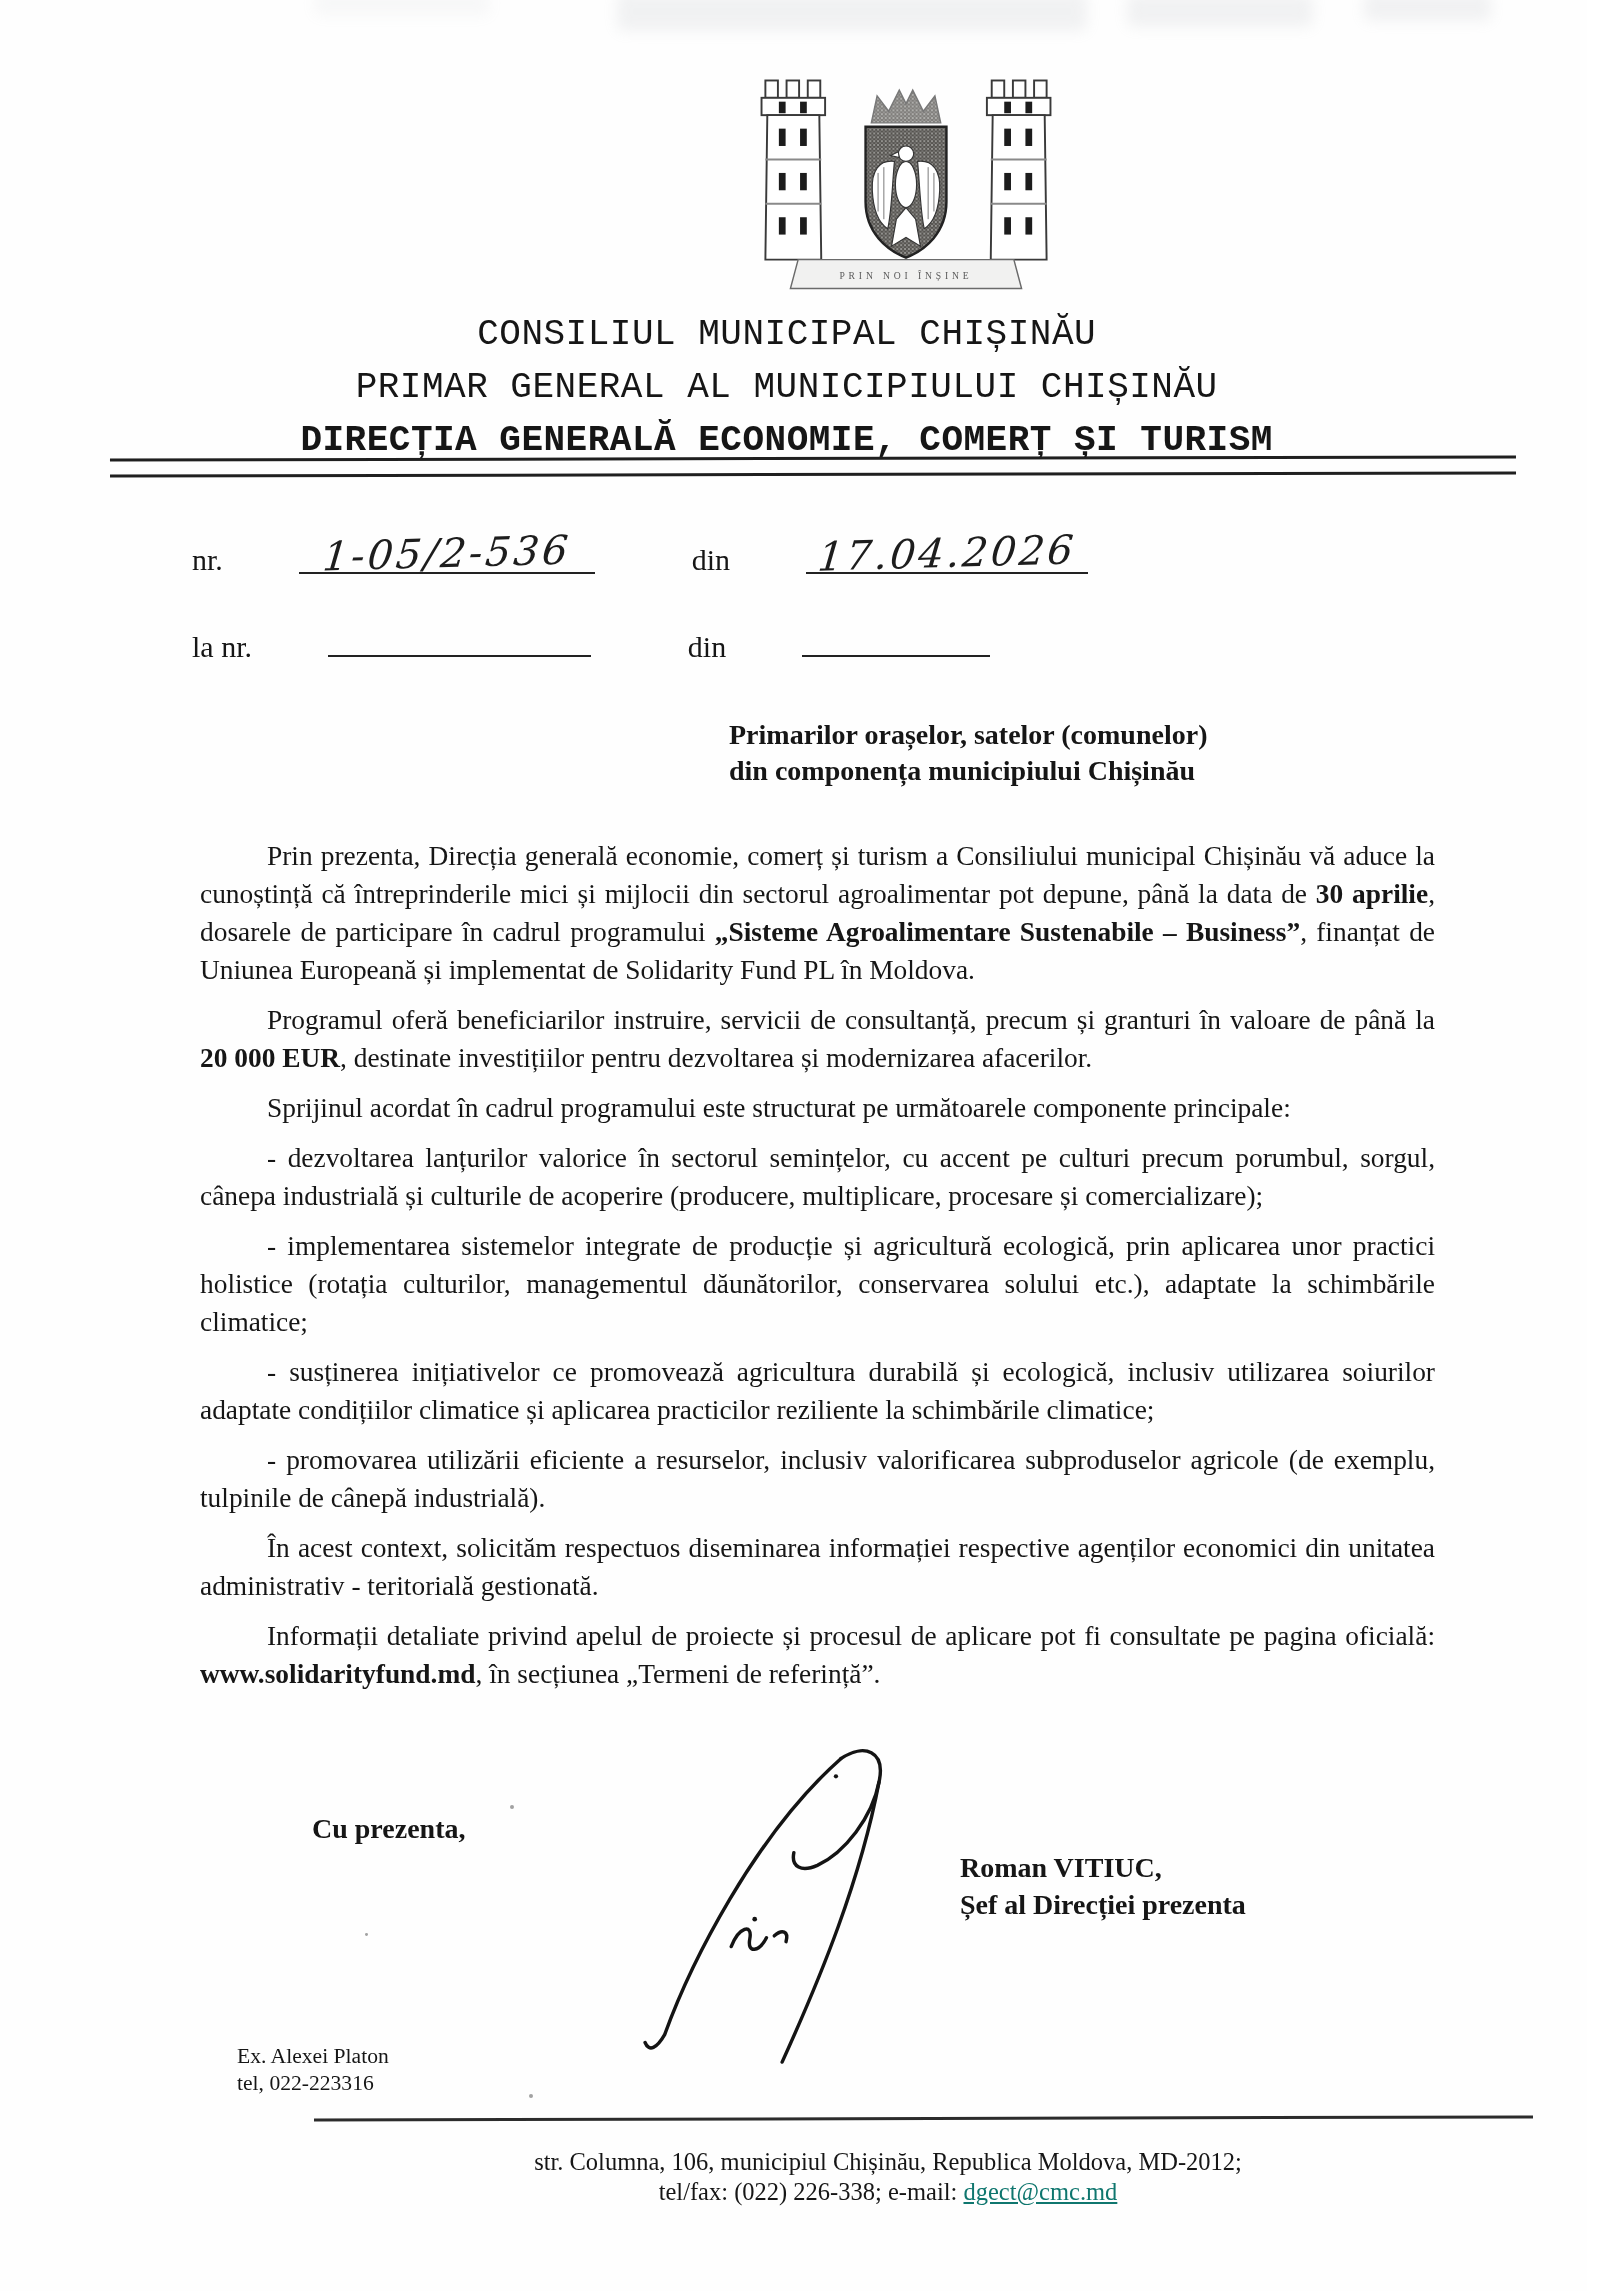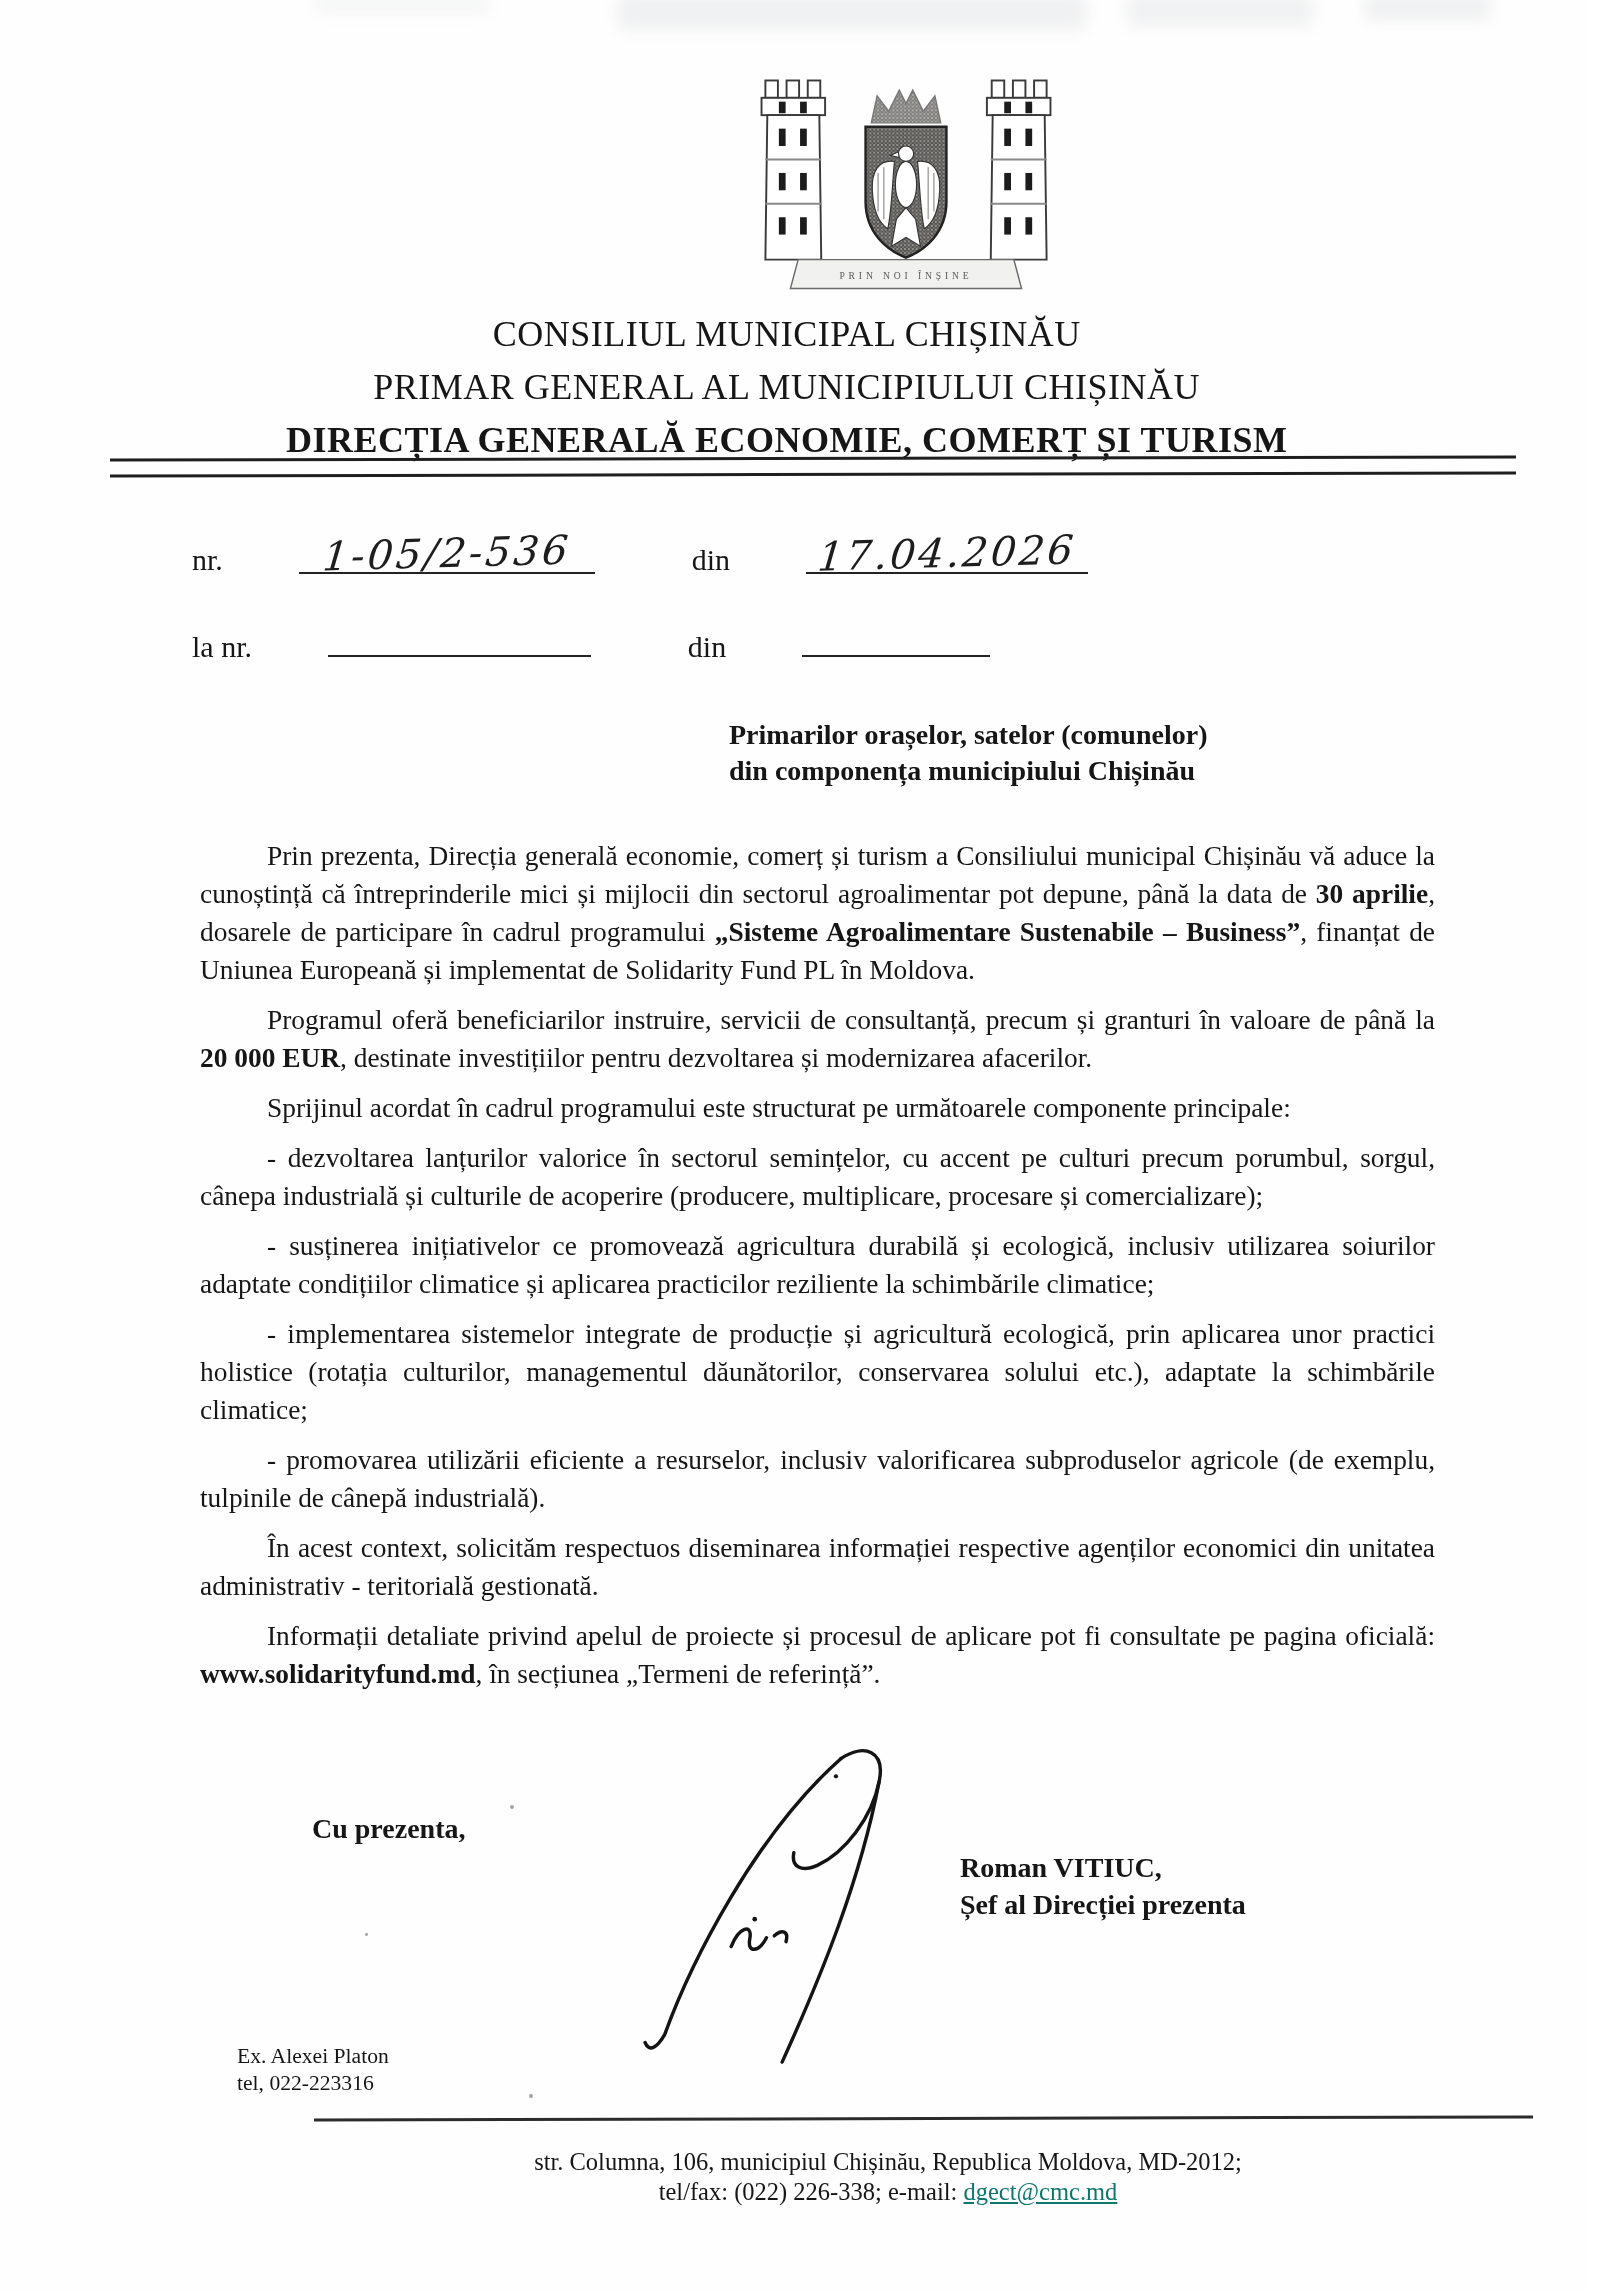--- a/index.html
+++ b/index.html
@@ -16,21 +16,21 @@
   .smudge{position:absolute;background:#aeb2b8;opacity:.16;filter:blur(6.9px);border-radius:5.9px;}
   .smudge.s1{left:617px;top:-7.8px;width:470px;height:39px;}
   .smudge.s2{left:1127px;top:-5.9px;width:186px;height:33px;}
   .smudge.s3{left:1364px;top:-7.8px;width:127px;height:29px;}
   .smudge.s4{left:314px;top:-9.8px;width:176px;height:25.5px;opacity:.08;}
 
   .emblem{position:absolute;left:737px;top:67px;width:338px;height:235px;}
 
   .header-block{
     position:absolute;left:0;right:13.7px;top:308px;
-    text-align:center;font-size:36px;line-height:53px;letter-spacing:0.5px;
+    text-align:center;font-size:36px;line-height:53px;letter-spacing:0.5px;font-family:Liberation Mono, monospace;
   }
   .header-block .l3{font-weight:bold;}
 
   .rule-double{
     position:absolute;left:110px;top:457px;width:1406px;height:12.7px;
     border-top:3.9px solid #1f1f1f;border-bottom:3.9px solid #1f1f1f;
     transform:rotate(-0.12deg);
   }
 
   .ref-block{position:absolute;left:192px;top:533px;font-size:30px;}
@@ -194,22 +194,22 @@
   <div class="addressee">
     <div>Primarilor orașelor, satelor (comunelor)</div>
     <div>din componența municipiului Chișinău</div>
   </div>
 
   <div class="body-text">
       <p><span>Prin prezenta, Direcția generală economie, comerț și turism a Consiliului municipal Chișinău vă aduce la cunoștință că întreprinderile mici și mijlocii din sectorul agroalimentar pot depune, până la data de </span><b>30 aprilie</b><span>, dosarele de participare în cadrul programului </span><b>„Sisteme Agroalimentare Sustenabile – Business”</b><span>, finanțat de Uniunea Europeană și implementat de Solidarity Fund PL în Moldova.</span></p>
       <p><span>Programul oferă beneficiarilor instruire, servicii de consultanță, precum și granturi în valoare de până la </span><b>20 000 EUR</b><span>, destinate investițiilor pentru dezvoltarea și modernizarea afacerilor.</span></p>
       <p><span>Sprijinul acordat în cadrul programului este structurat pe următoarele componente principale:</span></p>
       <p><span>- dezvoltarea lanțurilor valorice în sectorul semințelor, cu accent pe culturi precum porumbul, sorgul, cânepa industrială și culturile de acoperire (producere, multiplicare, procesare și comercializare);</span></p>
+      <p><span>- implementarea sistemelor integrate de producție și agricultură ecologică, prin aplicarea unor practici holistice (rotația culturilor, managementul dăunătorilor, conservarea solului etc.), adaptate la schimbările climatice;</span></p>
       <p><span>- susținerea inițiativelor ce promovează agricultura durabilă și ecologică, inclusiv utilizarea soiurilor adaptate condițiilor climatice și aplicarea practicilor reziliente la schimbările climatice;</span></p>
-      <p><span>- implementarea sistemelor integrate de producție și agricultură ecologică, prin aplicarea unor practici holistice (rotația culturilor, managementul dăunătorilor, conservarea solului etc.), adaptate la schimbările climatice;</span></p>
       <p><span>- promovarea utilizării eficiente a resurselor, inclusiv valorificarea subproduselor agricole (de exemplu, tulpinile de cânepă industrială).</span></p>
       <p><span>În acest context, solicităm respectuos diseminarea informației respective agenților economici din unitatea administrativ - teritorială gestionată.</span></p>
       <p><span>Informații detaliate privind apelul de proiecte și procesul de aplicare pot fi consultate pe pagina oficială: </span><b>www.solidarityfund.md</b><span>, în secțiunea „Termeni de referință”.</span></p>
     </div>
 
   <div class="salutation">Cu prezenta,</div>
 
   <svg class="signature" viewBox="0 0 310 330">
     <g fill="none" stroke="#141414" stroke-width="3.5" stroke-linecap="round">
       <path d="M10,306 C14,316 22,312 30,298 C56,226 122,94 210,16"></path>

